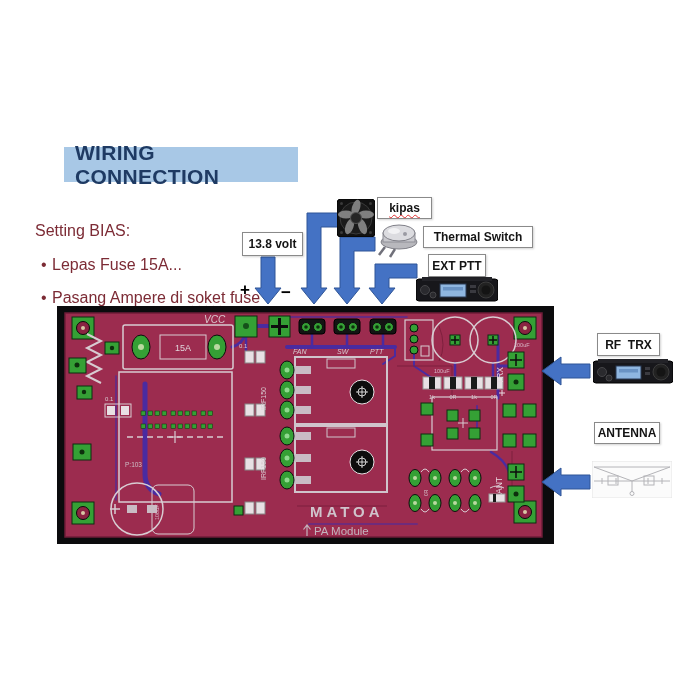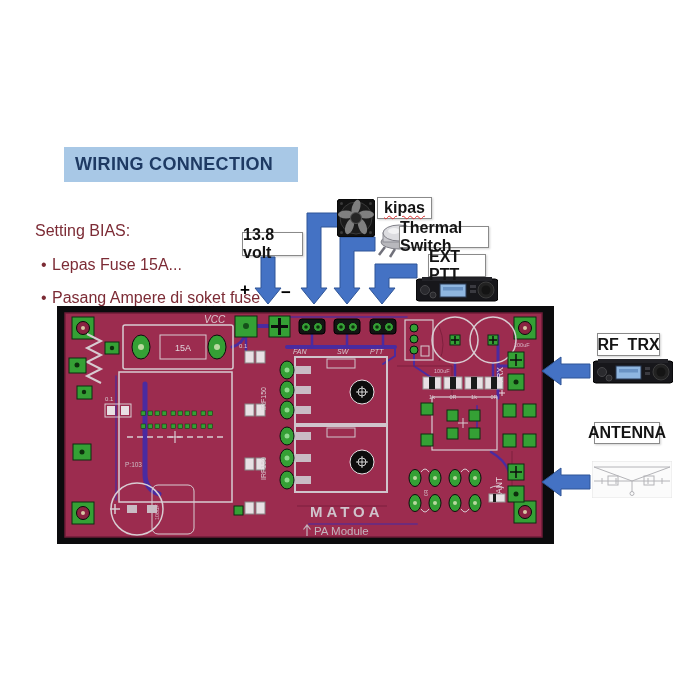--- a/index.html
+++ b/index.html
@@ -1,31 +1,31 @@
 <!DOCTYPE html>
 <html><head>
 <meta charset="utf-8">
 <style>
   html,body{margin:0;padding:0;background:#fff;}
   .page{position:relative;width:700px;height:700px;background:#ffffff;
         font-family:"Liberation Sans",sans-serif;overflow:hidden;}
   .title{position:absolute;left:64px;top:147px;width:234px;height:35px;
-         background:#a8c8e6;color:#1e3a63;font-size:18px;font-weight:600;
+         background:#a8c8e6;color:#1e3a63;font-size:21px;font-weight:600;
          display:flex;align-items:center;padding-left:11px;letter-spacing:0.3px;box-sizing:border-box;}
   .bias{position:absolute;left:35px;top:220px;width:234px;
         color:#7c2b35;font-size:16px;line-height:1.42;}
   .bias-h{margin-bottom:1px;}
   .bias ul{margin:1px 0 0 0;padding-left:17px;list-style:none;}
   .bias li{position:relative;margin-bottom:1px;margin-top:11px;}
   .bias li::before{content:"\2022";position:absolute;left:-11px;top:0;}
   .sqg{text-decoration:underline;text-decoration-style:wavy;text-decoration-color:#e03030;
        text-decoration-thickness:1px;text-underline-offset:2px;}
   .labelbox{position:absolute;background:#fff;border:1px solid #8a8a8a;
             display:flex;align-items:center;justify-content:center;
-            font-size:16px;font-weight:600;color:#141414;
+            font-size:12px;font-weight:600;color:#141414;
             box-shadow:1px 1px 2px rgba(0,0,0,0.18);z-index:5;box-sizing:border-box;}
   .sign{position:absolute;font-size:17px;font-weight:bold;color:#000;z-index:5;}
   .img{position:absolute;z-index:4;}
   #arrows{position:absolute;left:0;top:0;z-index:3;}
   #board{position:absolute;left:57px;top:306px;z-index:1;}
 </style>
 </head>
 <body>
 
 <div class="page">
@@ -437,21 +437,21 @@
       <circle cx="40" cy="32.5" r="2"></circle>
     </g>
   </svg>
 
   <div class="labelbox" style="left:242px;top:232px;width:61px;height:24px">
     <span>13.8 volt</span>
   </div>
   <div class="labelbox" style="left:377px;top:197px;width:55px;height:22px">
     <span class="sqg">kipas</span>
   </div>
-  <div class="labelbox" style="left:399px;top:226px;width:90px;height:22px">
+  <div class="labelbox" style="left:423px;top:226px;width:110px;height:22px">
     <span>Thermal Switch</span>
   </div>
   <div class="labelbox" style="left:428px;top:254px;width:58px;height:23px">
     <span>EXT PTT</span>
   </div>
   <div class="labelbox" style="left:597px;top:333px;width:63px;height:23px;white-space:pre">
     <span style="white-space:pre">RF  TRX</span>
   </div>
   <div class="labelbox" style="left:594px;top:422px;width:66px;height:22px">
     <span>ANTENNA</span>

